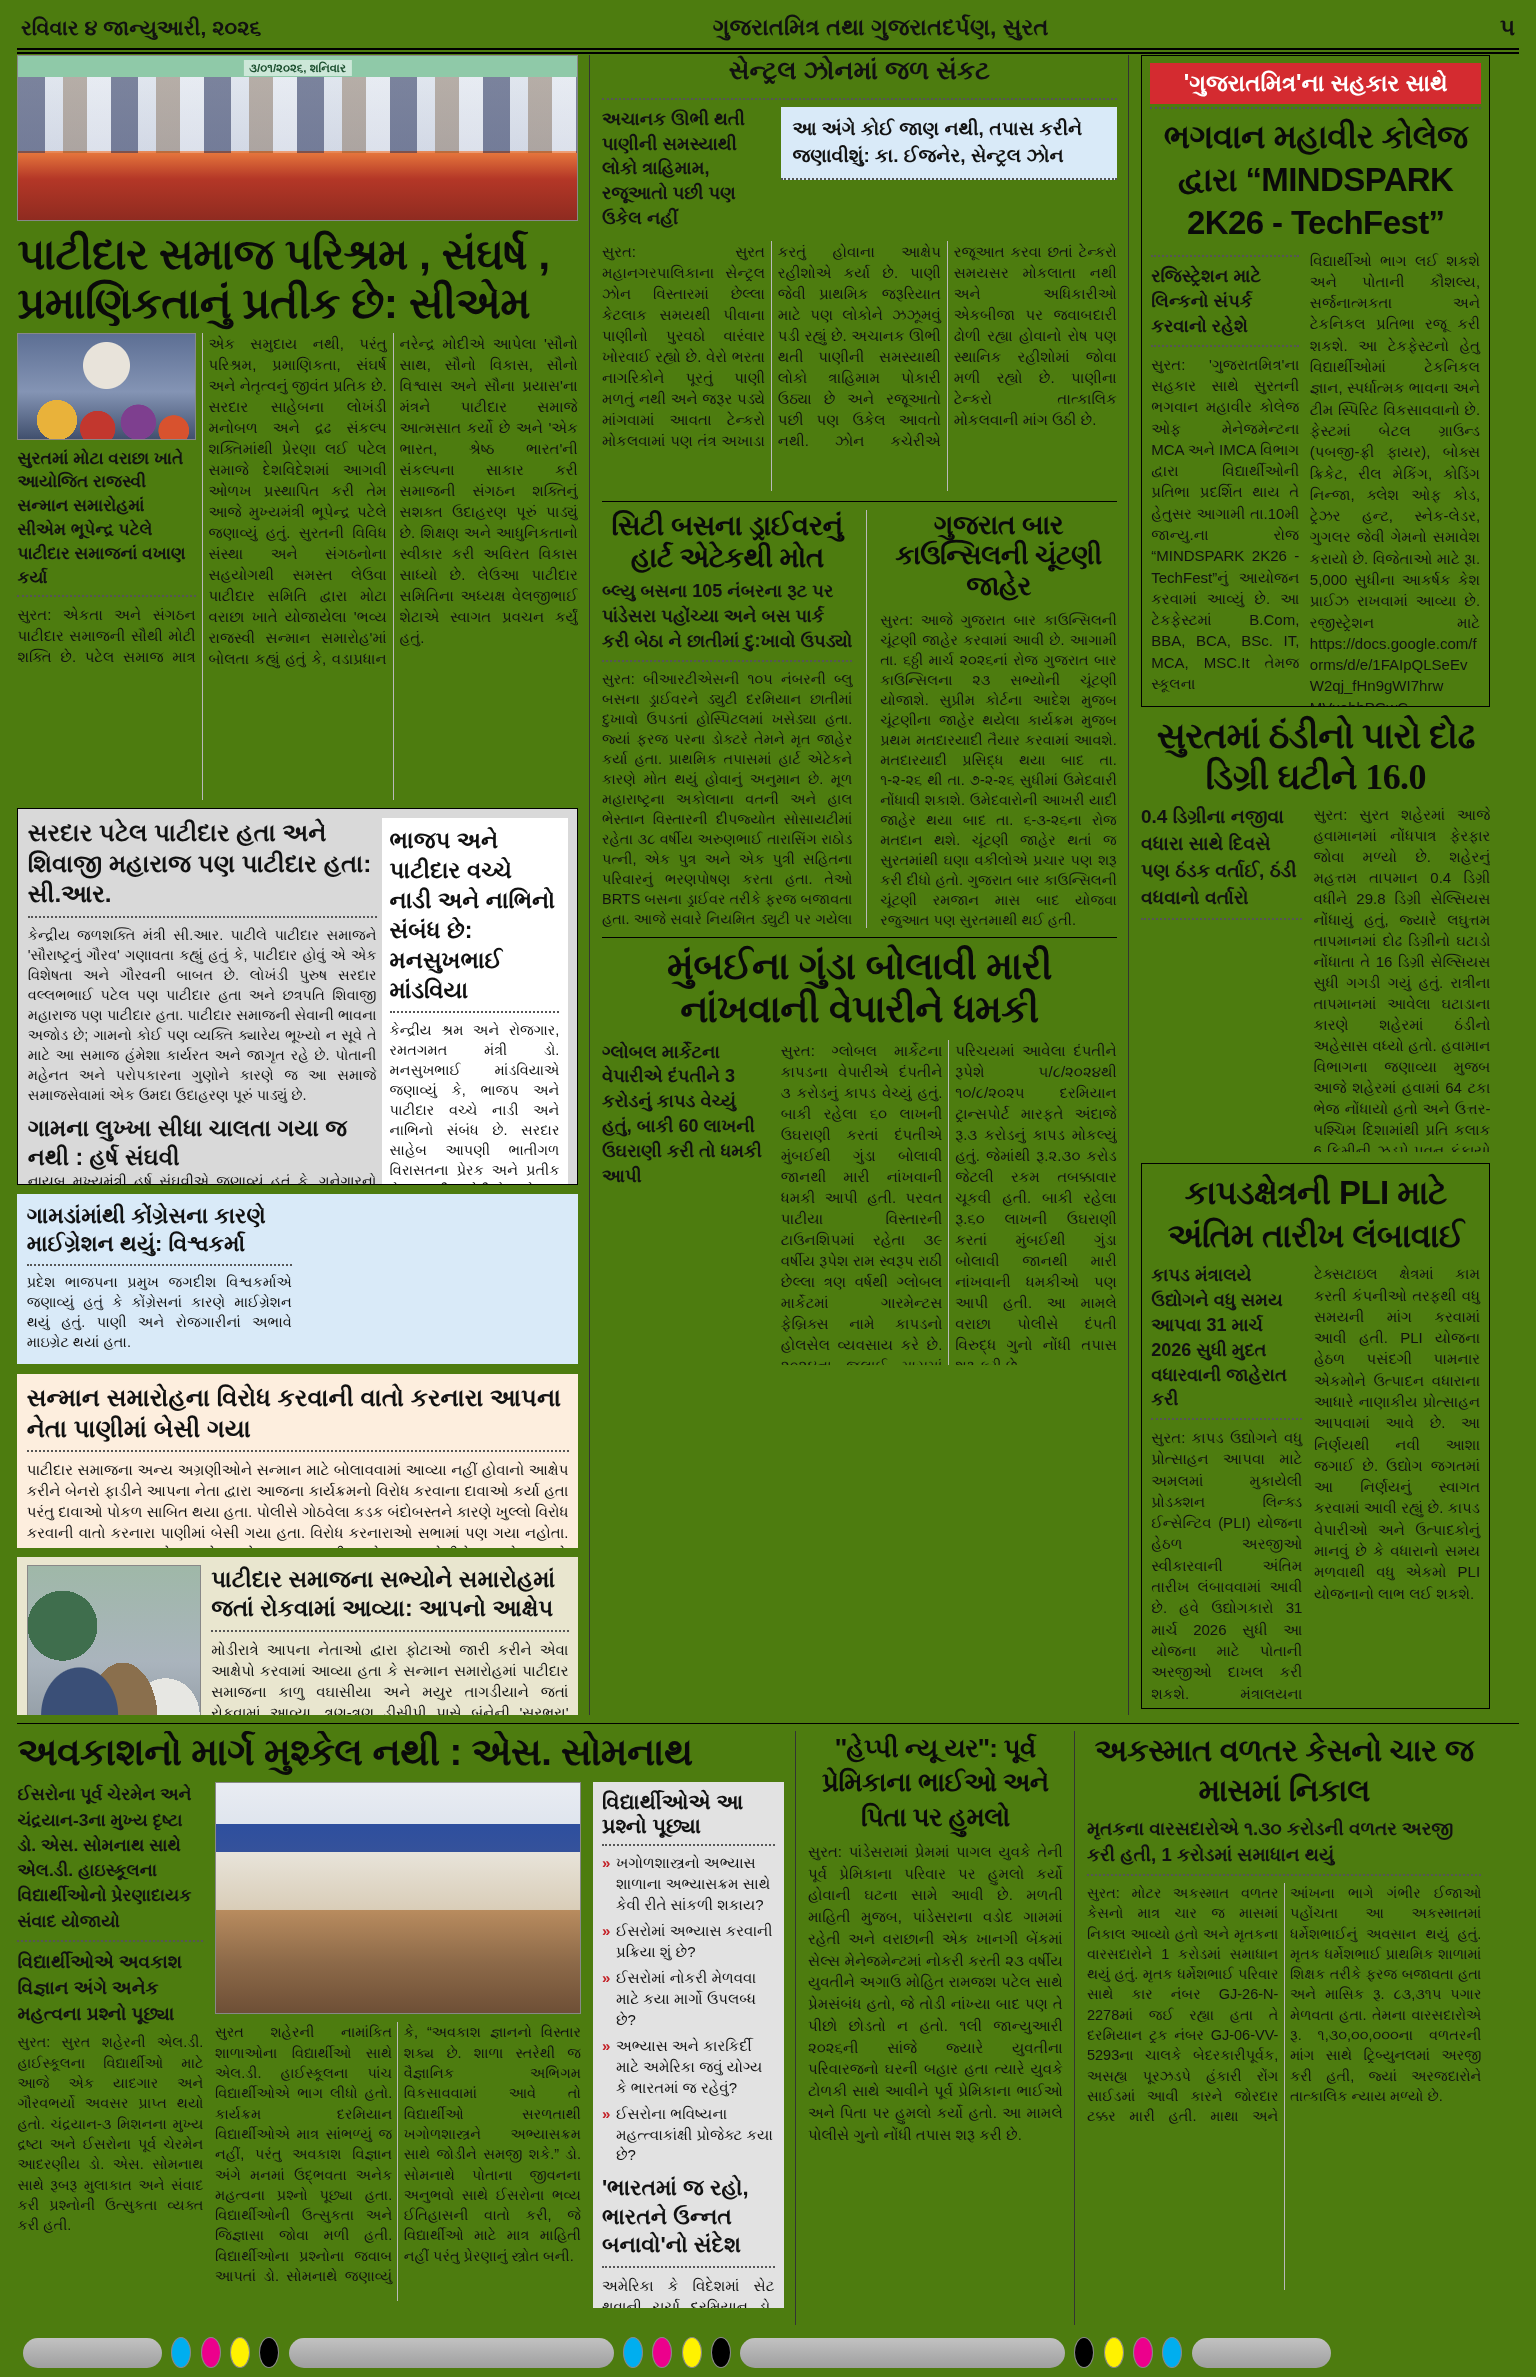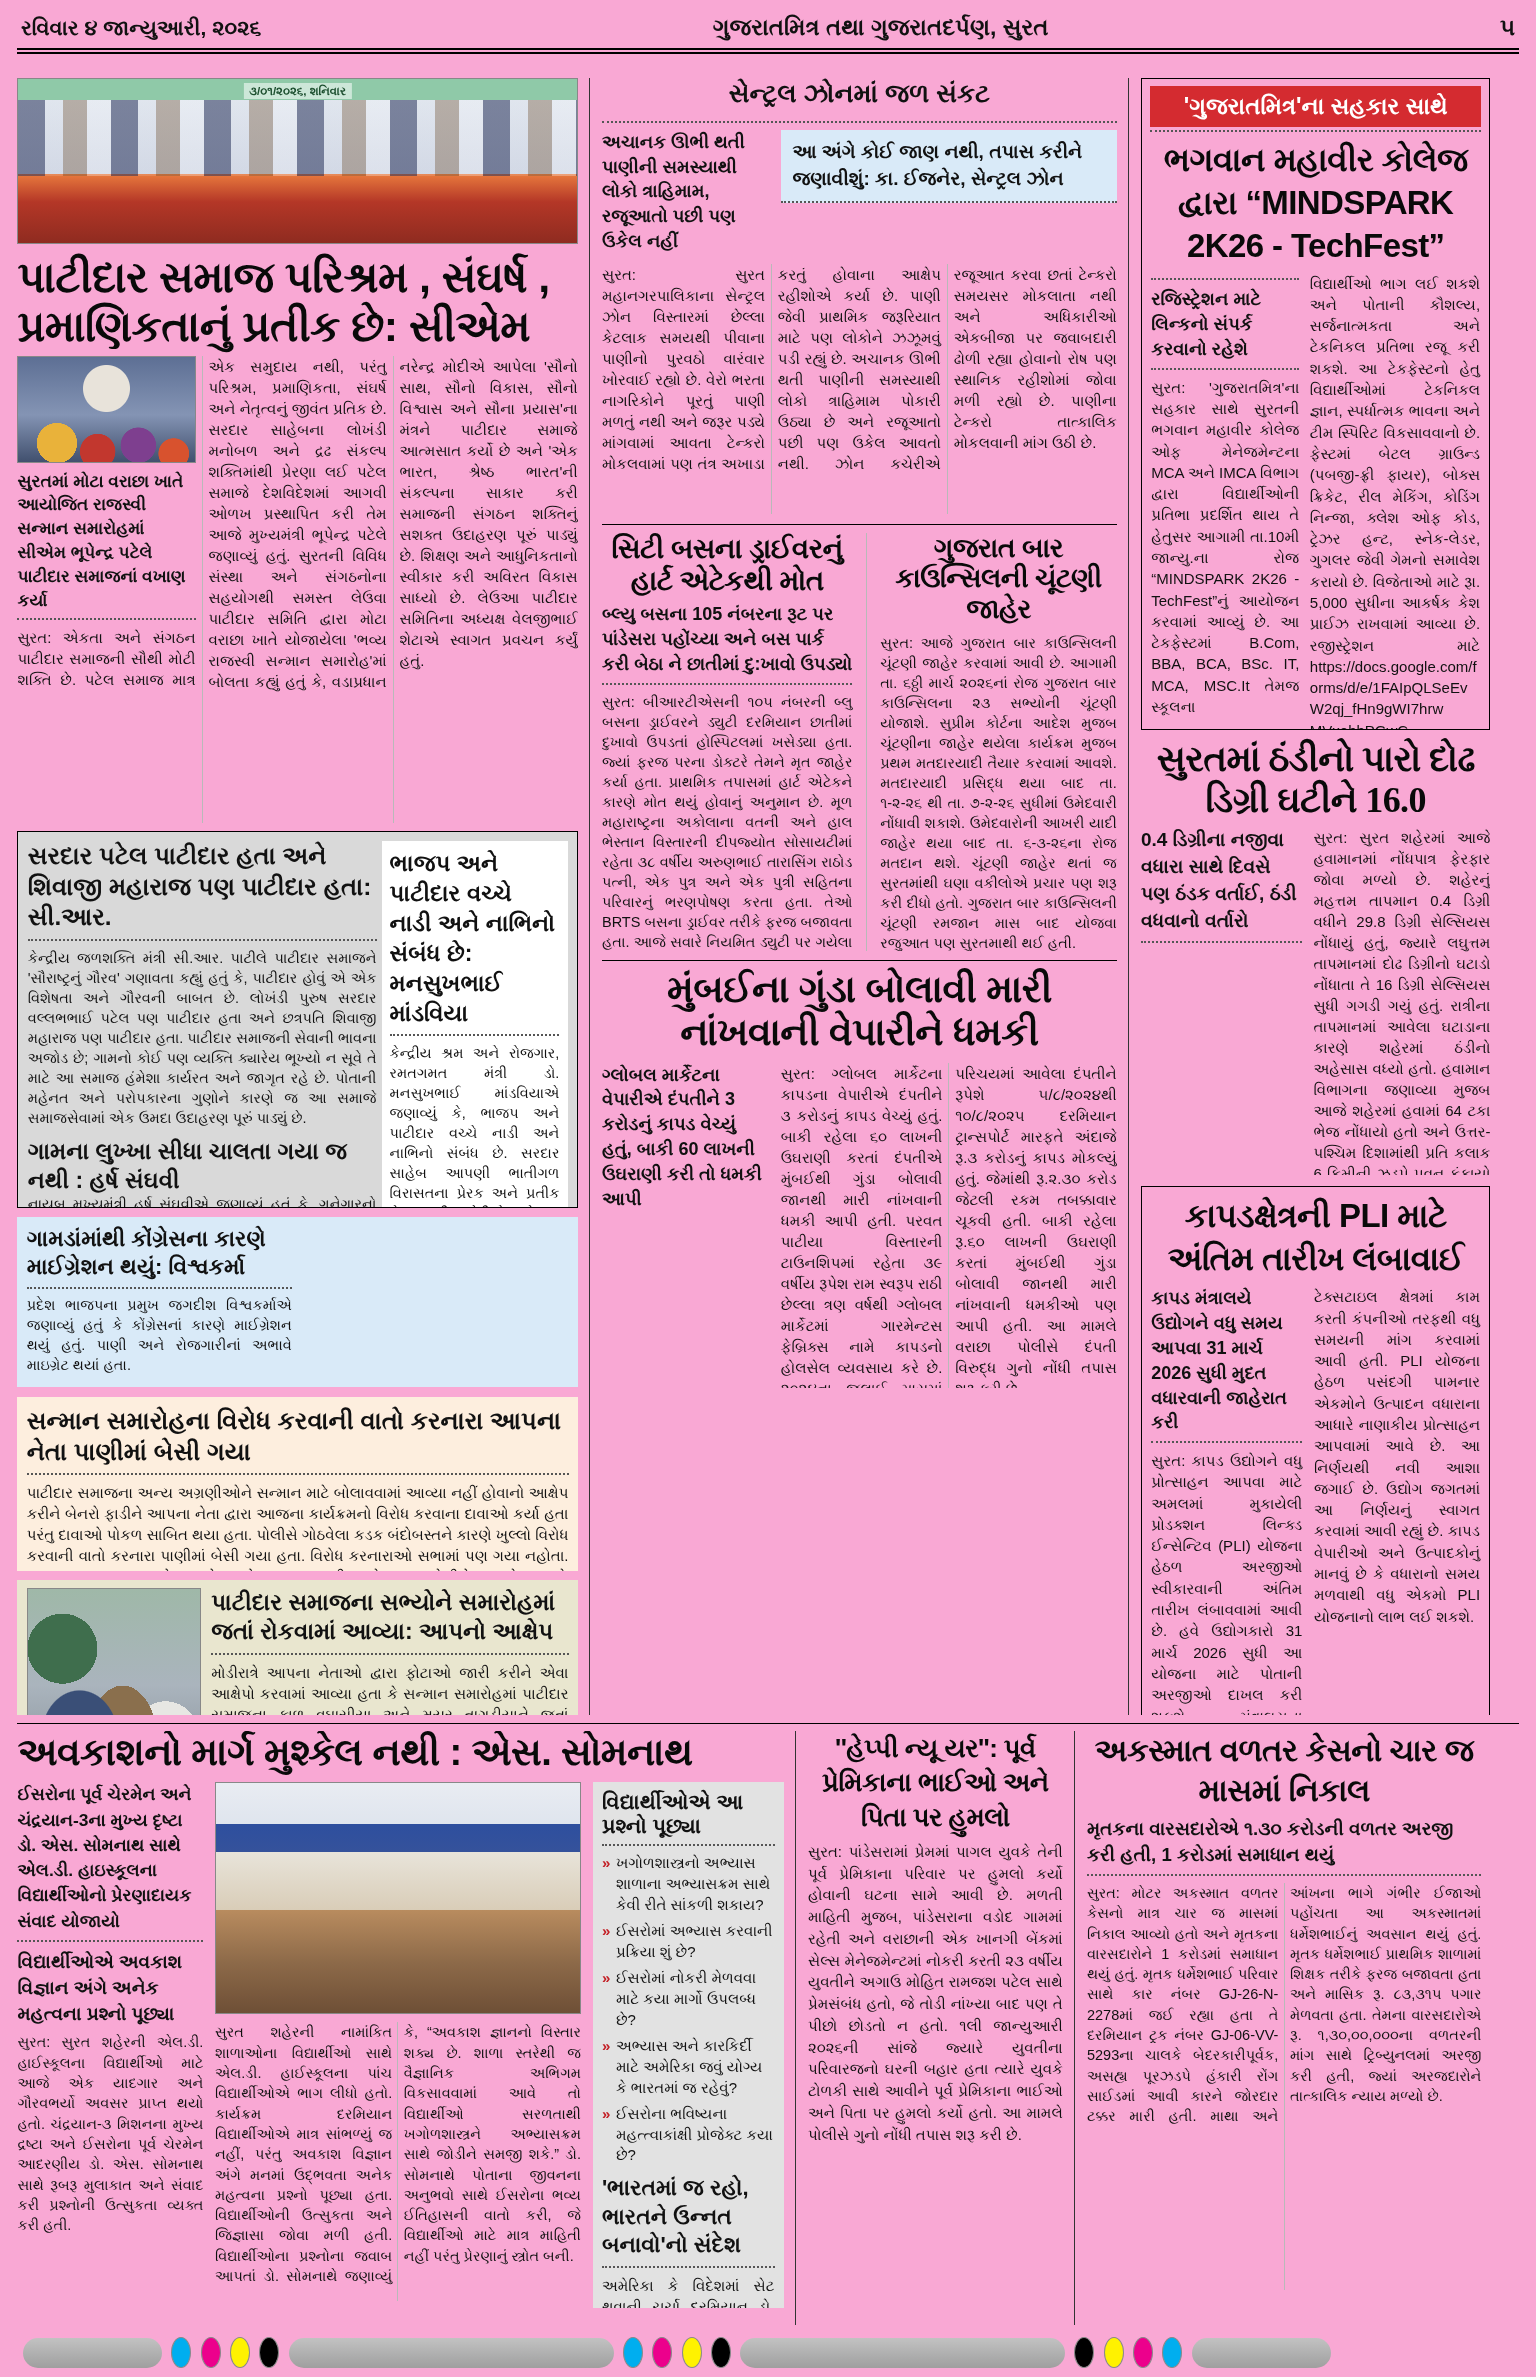--- a/index.html
+++ b/index.html
@@ -1,40 +1,40 @@
 <!DOCTYPE html>
 <html style="font-size:9.3px"><head>
 <meta charset="utf-8">
 <style>
   * { margin:0; padding:0; box-sizing:border-box; }
   html,body { background:#e8e8e8; }
   .page {
     position:relative; width:1536px; height:2377px; margin:0 auto;
-    background:#f9a8d4; color:#111; overflow:hidden;
+    background:#4d7c0f; color:#111; overflow:hidden;
     font-family:"Liberation Sans","DejaVu Sans",sans-serif;
     padding:9.3px 17.4px 0;
   }
   
   .masthead { display:flex; justify-content:space-between; align-items:baseline;
     font-weight:bold; padding:4.6px 3.5px 7px; }
   .masthead .m-date { font-size:21px; }
   .masthead .m-title { font-size:23px; }
   .masthead .m-page { font-size:23px; }
   .rule-double { border-bottom:6.4px double #000; }
   
   .drule { border-bottom:2.3px dotted #555; margin:5.8px 0 7px; }
   .hl { font-weight:bold; letter-spacing:-0.6px; line-height:1.14; color:#0a0a0a; }
   p.body, .body { font-size:15px; line-height:1.4; text-align:justify; }
   .lead-bold { font-weight:bold; }
   .subhead { font-weight:bold; font-size:18px; line-height:1.38; }
   h2.boxhead { font-size:24.4px; line-height:1.25; font-weight:bold; }
   h3.boxhead { font-size:22px; line-height:1.28; font-weight:bold; }
   
   .top-grid { display:grid; grid-template-columns:572px 540px 361px; column-gap:0;
-    padding-top:24px; height:1661px; overflow:hidden; }
+    padding-top:1px; height:1661px; overflow:hidden; }
   .colA { padding-right:11.6px; overflow:hidden; }
   .colB { border-left:1.2px solid #333; border-right:1.2px solid #333; padding:0 11.6px; overflow:hidden; }
   .colC { padding-left:11.6px; overflow:hidden; }
   
   .stage-photo { height:166px; position:relative; overflow:hidden; border:0.6px solid #888;
     background:linear-gradient(180deg,#8fc9a8 0%,#8fc9a8 13%,#dfe5ee 13%,#cfd6e4 58%,#e8793d 58%,#b43727 75%,#8f2b20 100%); }
   .stage-photo::before { content:""; position:absolute; left:0; top:13%; width:100%; height:46%;
     background:repeating-linear-gradient(90deg, rgba(40,50,90,.55) 0 27px, rgba(230,232,238,.15) 27px 45px, rgba(120,90,60,.4) 45px 69px, rgba(250,250,252,.3) 69px 93px); }
   .stage-photo .banner { position:absolute; top:4.6px; left:50%; transform:translateX(-50%);
     color:#1c4f2f; font-size:11.6px; font-weight:bold; background:rgba(255,255,255,.55); padding:0.6px 5.8px; }

